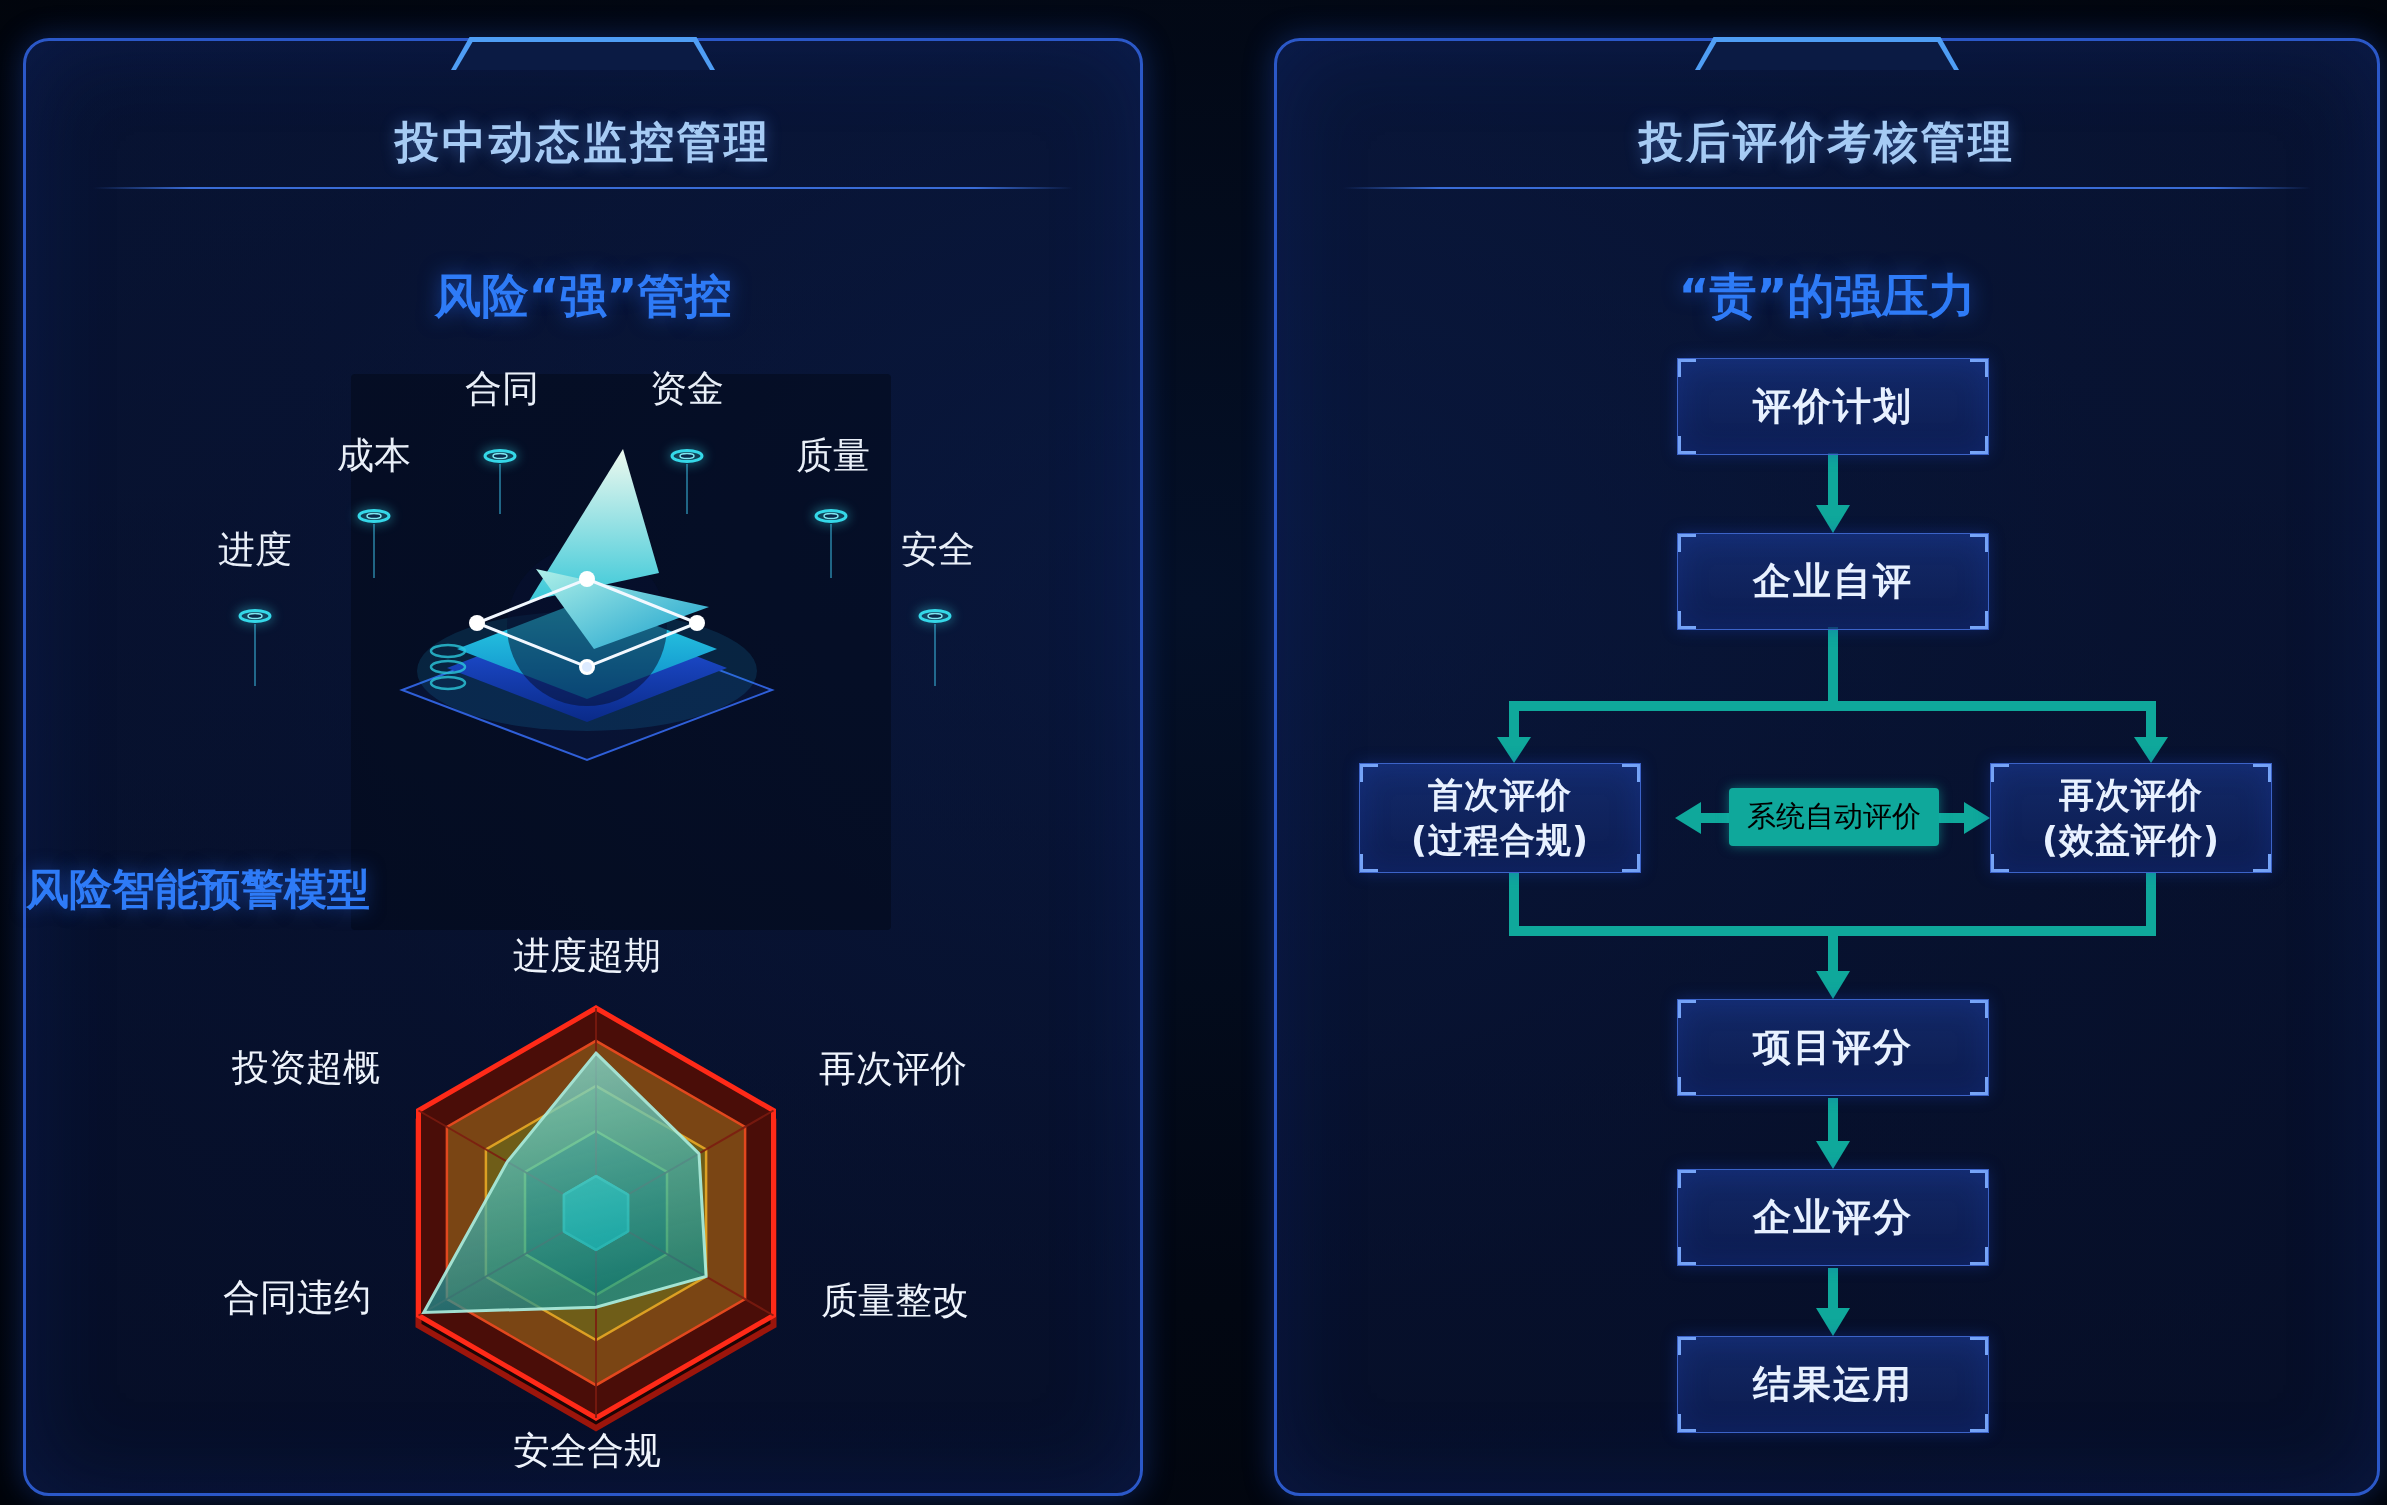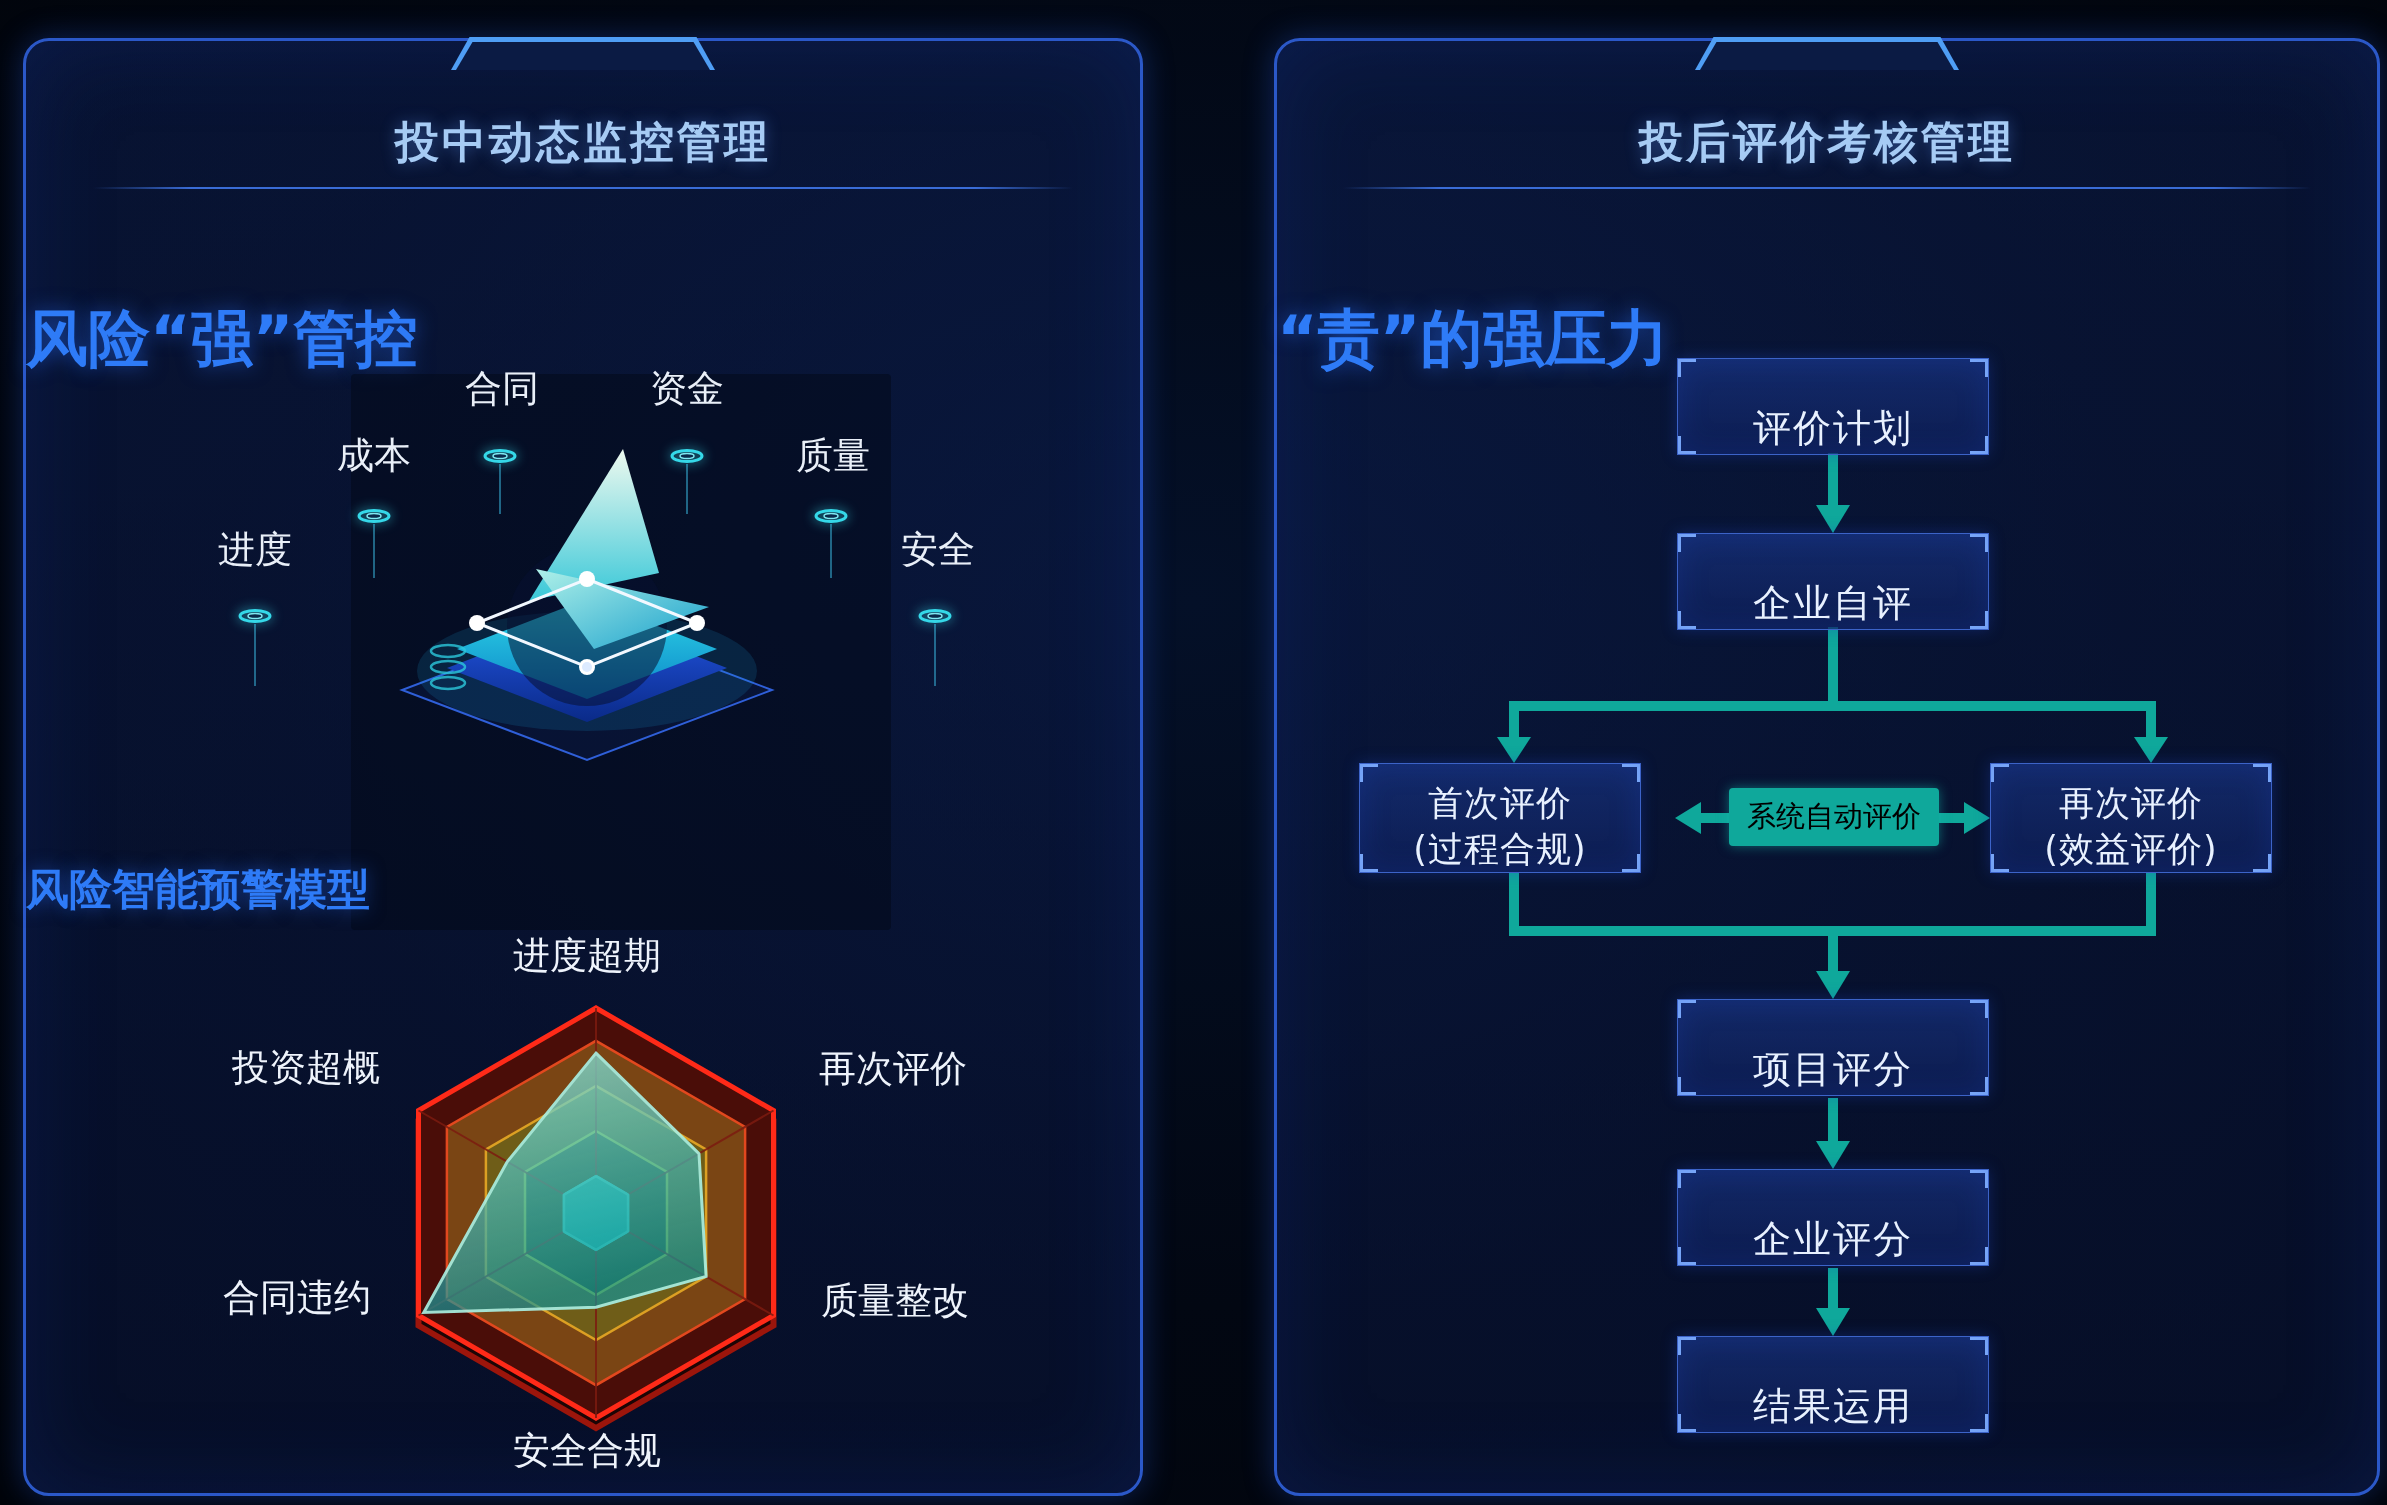--- a/index.html
+++ b/index.html
@@ -30,24 +30,23 @@
   .panel-title{
     position:absolute;top:72px;left:0;width:100%;text-align:center;
     font-size:44px;font-weight:bold;color:var(--title-blue,#a6cbf4);
     letter-spacing:3px;text-shadow:0 0 16px rgba(90,150,255,.45);
   }
   .divider{
     position:absolute;top:146px;left:6%;width:88%;height:2px;
     background:linear-gradient(90deg,rgba(70,130,255,0),rgba(70,130,255,.8) 10%,rgba(70,130,255,.8) 90%,rgba(70,130,255,0));
   }
   .subtitle{
-    position:absolute;top:224px;left:0;width:100%;
-    font-size:62px;font-weight:bold;color:var(--accent-blue,#2e7bf7);
+    position:absolute;top:224px;left:0;width:100%;text-align:center;
+    font-size:47px;font-weight:bold;color:var(--accent-blue,#2e7bf7);
     text-shadow:0 0 20px rgba(40,110,250,.55);
-    margin-top:32px;
   }
   .illu-backdrop{
     position:absolute;left:325px;top:333px;width:540px;height:556px;
     background:rgba(2,7,22,.5);z-index:0;border-radius:4px;
   }
   .illu-svg{position:absolute;left:160px;top:380px;z-index:1}
   .factor{
     position:absolute;transform:translate(-50%,-50%);z-index:2;
     font-size:37px;color:var(--label-light,#e9eff8);white-space:nowrap;
   }
@@ -57,34 +56,35 @@
     text-shadow:0 0 18px rgba(40,110,250,.5);
   }
   #radar-svg{position:absolute;left:330px;top:937px;z-index:1}
   .radar-label{
     position:absolute;transform:translate(-50%,-50%);z-index:2;
     font-size:37px;color:#eef3fb;white-space:nowrap;
   }
   #connectors{position:absolute;left:0;top:0;z-index:1}
   .flow-box{
     position:absolute;left:400px;width:312px;height:97px;z-index:2;
-    display:flex;flex-direction:column;align-items:center;justify-content:flex-end;
+    display:flex;flex-direction:column;align-items:center;justify-content:center;
     border:1px solid var(--box-border,#3c63c8);
     color:#e8f1ff;font-size:38px;letter-spacing:2px;
     background:
       linear-gradient(var(--corner-blue,#85b4ff),var(--corner-blue,#85b4ff)) left top/18px 3px no-repeat,
       linear-gradient(var(--corner-blue,#85b4ff),var(--corner-blue,#85b4ff)) left top/3px 18px no-repeat,
       linear-gradient(var(--corner-blue,#85b4ff),var(--corner-blue,#85b4ff)) right top/18px 3px no-repeat,
       linear-gradient(var(--corner-blue,#85b4ff),var(--corner-blue,#85b4ff)) right top/3px 18px no-repeat,
       linear-gradient(var(--corner-blue,#85b4ff),var(--corner-blue,#85b4ff)) left bottom/18px 3px no-repeat,
       linear-gradient(var(--corner-blue,#85b4ff),var(--corner-blue,#85b4ff)) left bottom/3px 18px no-repeat,
       linear-gradient(var(--corner-blue,#85b4ff),var(--corner-blue,#85b4ff)) right bottom/18px 3px no-repeat,
       linear-gradient(var(--corner-blue,#85b4ff),var(--corner-blue,#85b4ff)) right bottom/3px 18px no-repeat,
       linear-gradient(180deg,rgba(28,60,150,.55),rgba(14,32,92,.72));
     box-shadow:0 0 14px rgba(30,70,190,.35), inset 0 0 30px rgba(30,70,200,.25);
+    font-weight:bold;
   }
   .flow-wide{left:82px;width:282px;height:110px;font-size:35px;line-height:1.3;letter-spacing:1px}
   .flow-wide.right-pos{left:713px}
   .pill{
     position:absolute;left:452px;top:747px;width:210px;height:58px;z-index:2;
     background:var(--arrow-teal,#0fa89b);color:#000000;font-size:29px;
     display:flex;align-items:center;justify-content:center;border-radius:4px;
     box-shadow:0 0 12px rgba(20,190,175,.5);
   }
   .ring-outer{fill:none;stroke:#35d8e8;stroke-width:3;filter:drop-shadow(0 0 6px rgba(53,216,232,.9))}

